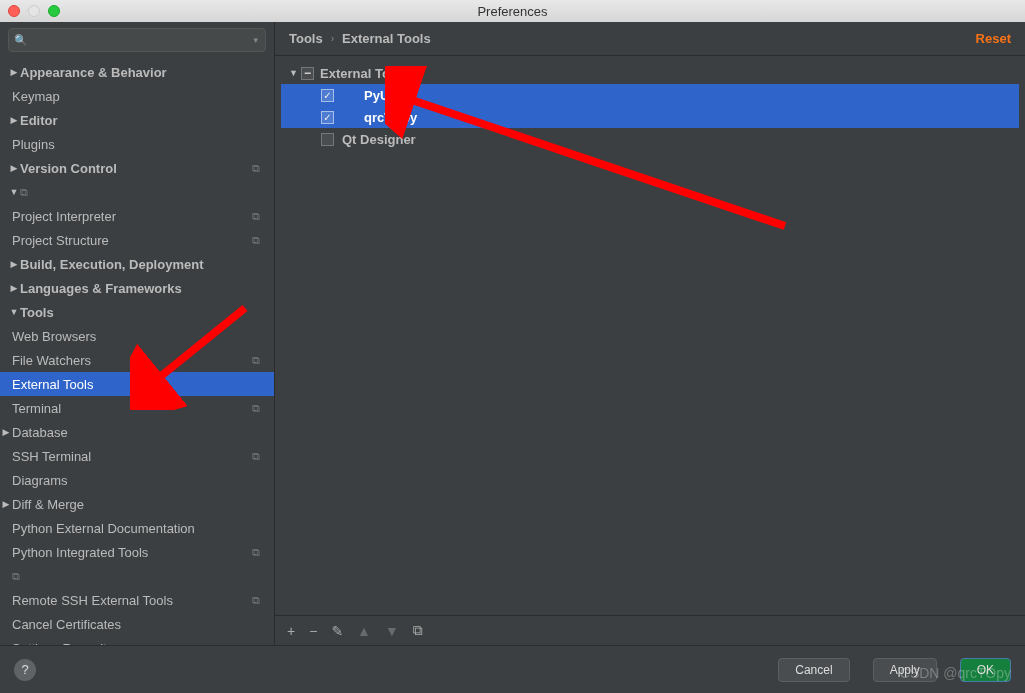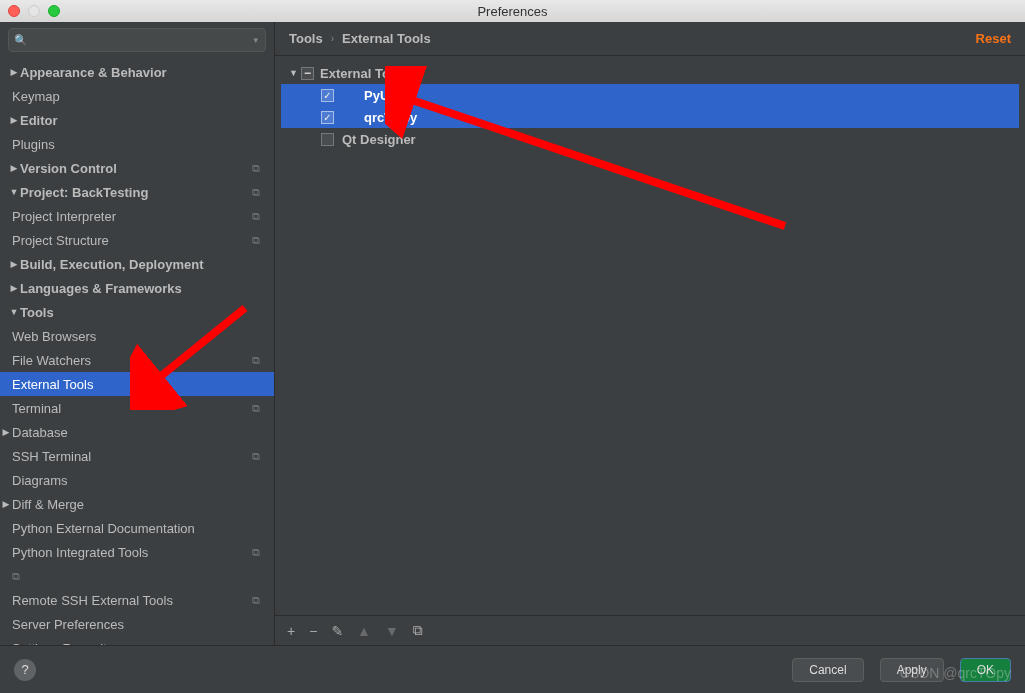--- a/index.html
+++ b/index.html
@@ -56,21 +56,21 @@
     .tool-item.selected .cb { background: rgba(255,255,255,0.15); border-color: rgba(255,255,255,0.5); }
     .tool-item .tlabel { font-weight: bold; color: #bbbbbb; }
     .tool-item.selected .tlabel { color: #fff; padding-left: 22px; }
     
     .tools-toolbar { height: 30px; border-top: 1px solid #2b2b2b; display: flex; align-items: center; gap: 14px; padding: 0 12px; color: #aaa; }
     .tools-toolbar .tbtn { cursor: pointer; font-size: 14px; }
     
     
     .bottombar { height: 48px; border-top: 1px solid #2b2b2b; display: flex; align-items: center; padding: 0 14px; background: #3c3f41; position: relative; }
     .help-btn { width: 22px; height: 22px; border-radius: 50%; background: #606365; color: #ddd; display: flex; align-items: center; justify-content: center; font-size: 13px; cursor: pointer; }
-    .footer-buttons { margin-left: auto; display: flex; gap: 16px; }
+    .footer-buttons { margin-left: auto; display: flex; gap: 23px; }
     .btn { height: 24px; padding: 0 16px; background: #4a4d4f; border: 1px solid #5e6060; border-radius: 4px; color: #ddd; font-size: 12px; display: flex; align-items: center; cursor: pointer; }
     .btn.primary { background: #15803d; border-color: #4a78a8; }
     .watermark { position: absolute; right: 14px; bottom: 12px; color: rgba(220,220,220,0.35); font-size: 14px; pointer-events: none; }
     
     
     .arrow-annot { position: absolute; pointer-events: none; }
   </style>
 </head>
 <body>
 
@@ -108,21 +108,20 @@
           <span class="arrow"></span>
           <span class="label">Plugins</span>
         </div>
         <div class="tree-item lvl0">
           <span class="arrow">▶</span>
           <span class="label">Version Control</span>
           <span class="trail-icon">⧉</span>
         </div>
         <div class="tree-item lvl0">
           <span class="arrow">▼</span>
-          <span class="label">Project: BackTesting</span>
           <span class="trail-icon">⧉</span>
         </div>
         <div class="tree-item lvl1">
           <span class="arrow"></span>
           <span class="label">Project Interpreter</span>
           <span class="trail-icon">⧉</span>
         </div>
         <div class="tree-item lvl1">
           <span class="arrow"></span>
           <span class="label">Project Structure</span>
@@ -188,21 +187,21 @@
           <span class="arrow"></span>
           <span class="trail-icon">⧉</span>
         </div>
         <div class="tree-item lvl1">
           <span class="arrow"></span>
           <span class="label">Remote SSH External Tools</span>
           <span class="trail-icon">⧉</span>
         </div>
         <div class="tree-item lvl1">
           <span class="arrow"></span>
-          <span class="label">Server Preferences</span>
+          <span class="label">Cancel Certificates</span>
         </div>
         <div class="tree-item lvl1">
           <span class="arrow"></span>
           <span class="label">Settings Repository</span>
         </div>
       </div>
   </div>
 
   <div class="content">
     <div class="breadcrumb">

